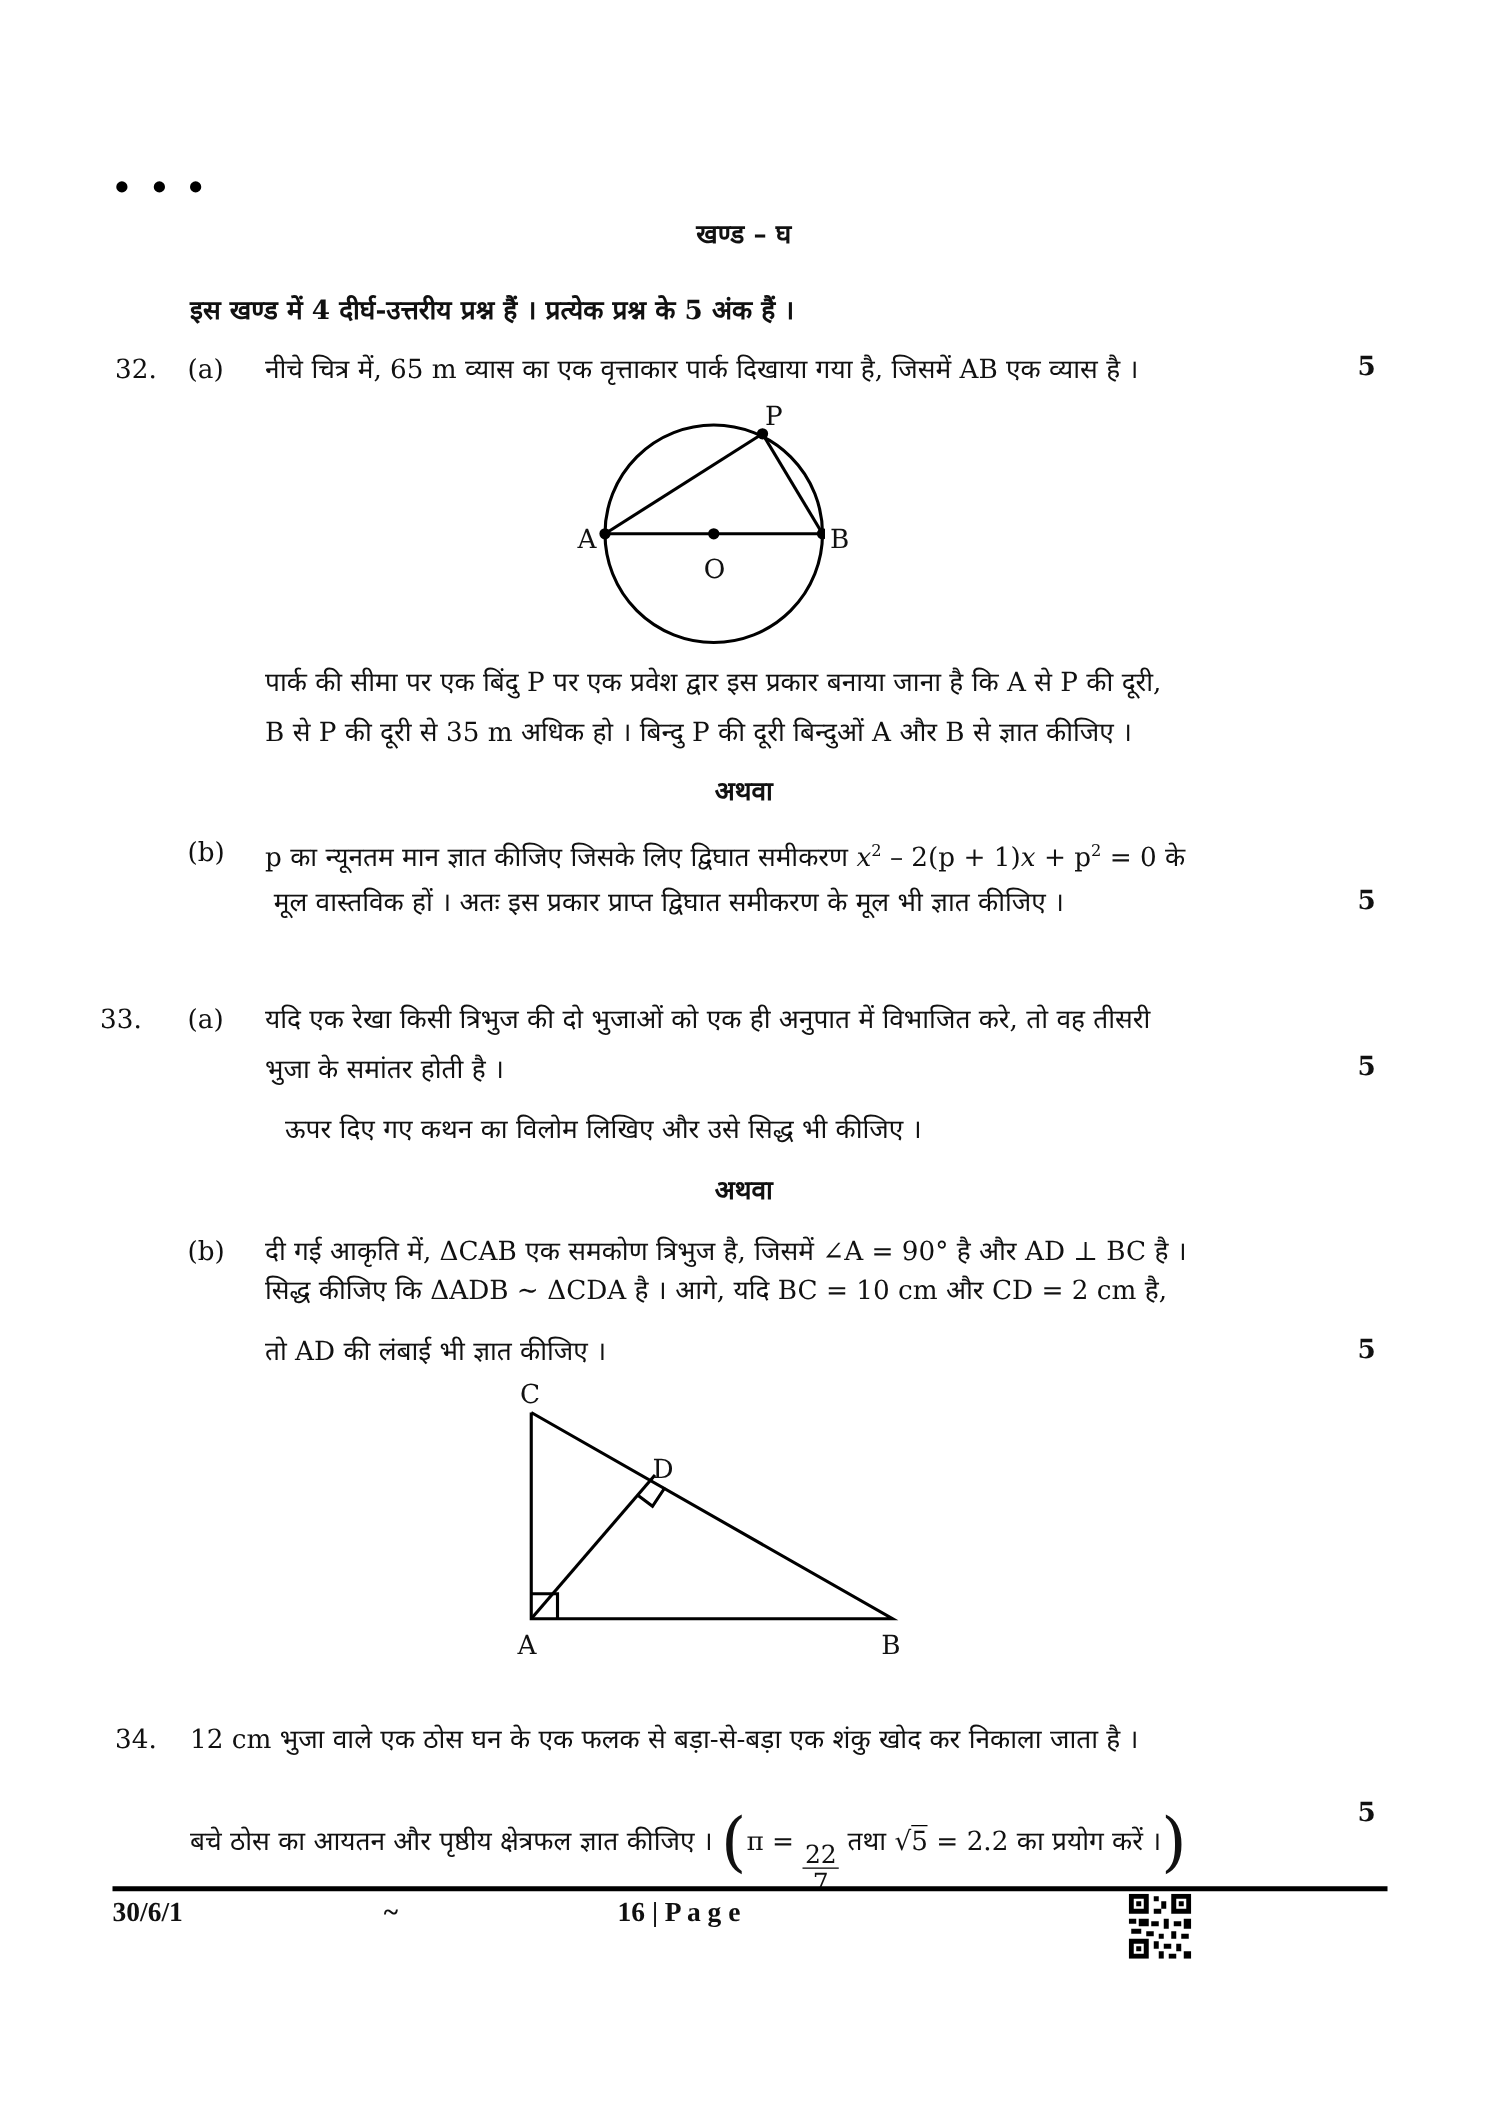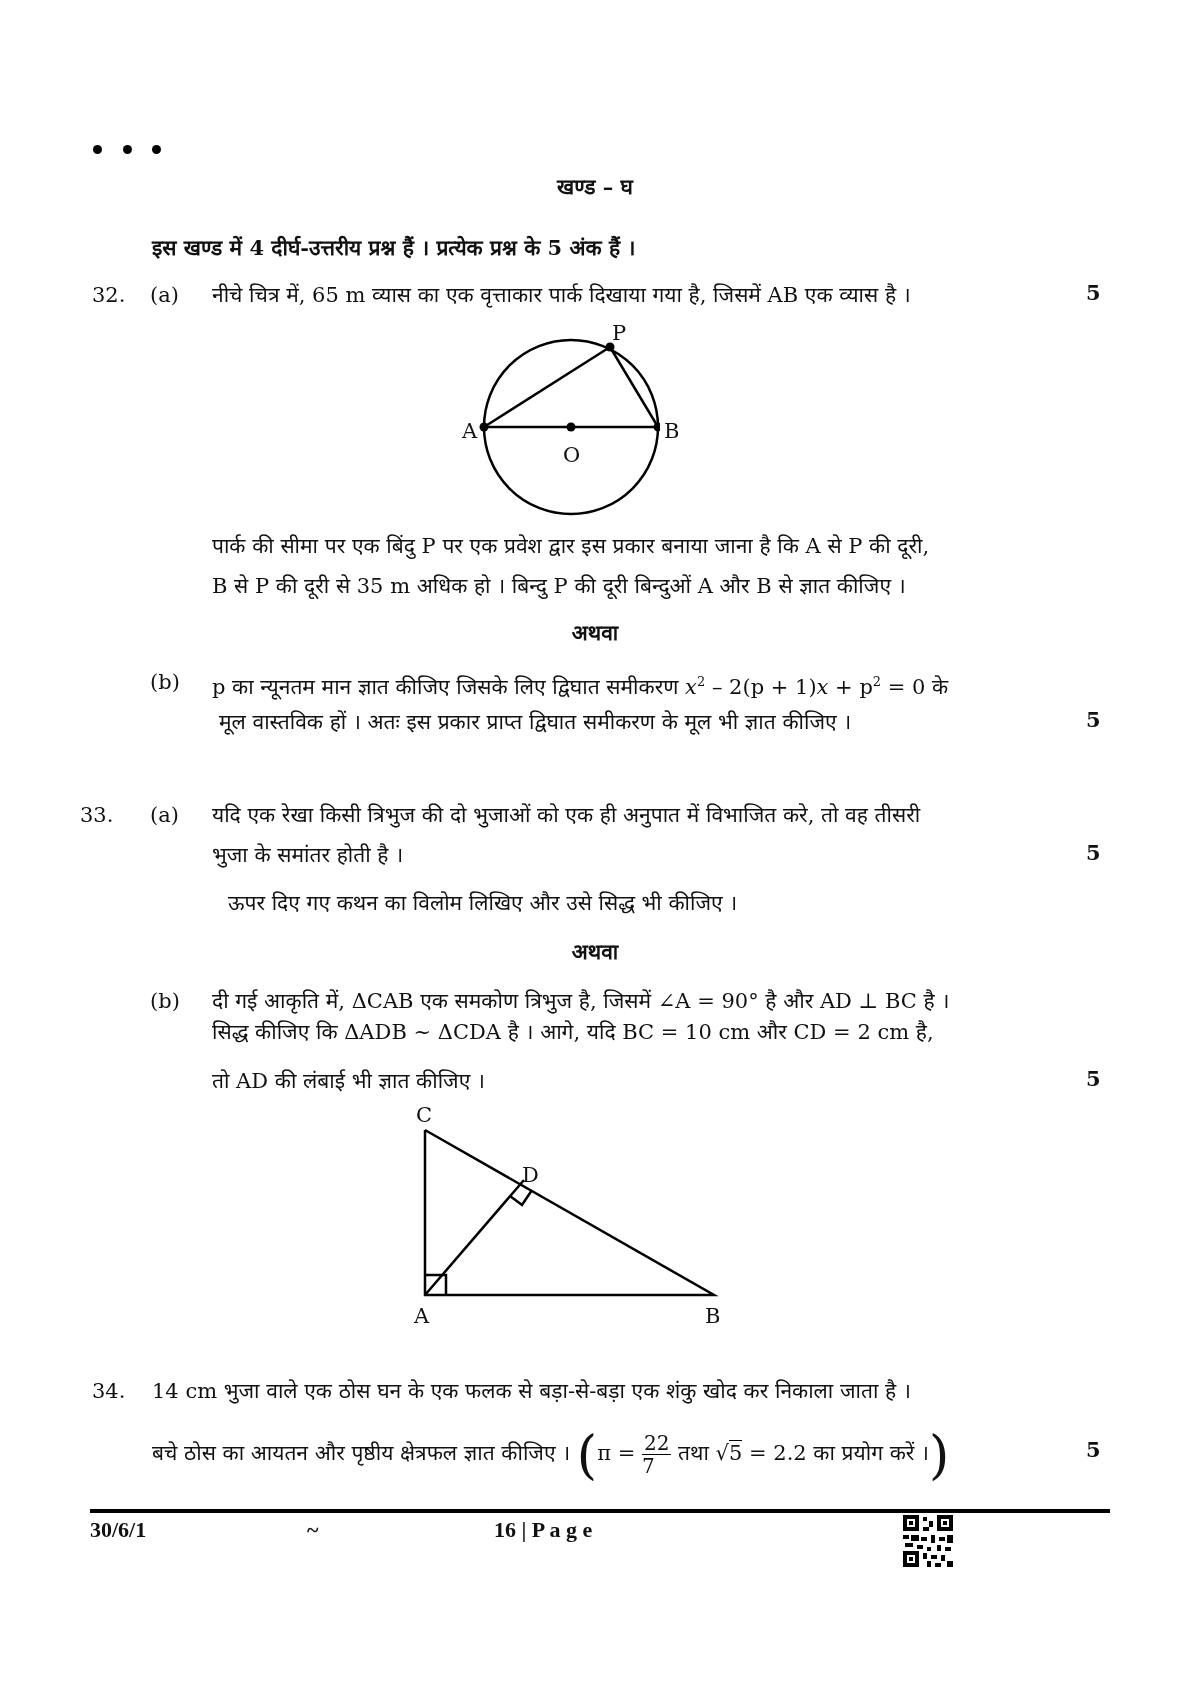--- a/index.html
+++ b/index.html
@@ -6,21 +6,21 @@
   body { width: 1190px; height: 1683px; position: relative; overflow: hidden;
          font-family: "DejaVu Serif", "Liberation Serif", serif; color: #111; }
   .abs { position: absolute; }
   .txt { font-size: 21px; line-height: 30px; white-space: nowrap; }
   .bold { font-weight: bold; }
   .center { text-align: center; }
   .marks { position: absolute; left: 1086px; font-size: 21px; font-weight: bold; }
   .dot { position: absolute; width: 9px; height: 9px; border-radius: 50%; background: #000; top: 145px; }
   .rule { position: absolute; left: 90px; width: 1020px; height: 4px; background: #000; top: 1509px; }
   .foot { position: absolute; top: 1517px; font-size: 22px; font-weight: bold; font-family: "Liberation Serif", serif; }
-  .frac { display: inline-block; vertical-align: middle; text-align: left; font-size: 20px; line-height: 22px; }
+  .frac { display: inline-block; vertical-align: middle; text-align: center; font-size: 20px; line-height: 22px; margin-top: 40px; }
   .frac span { display: block; }
   .frac .num { border-bottom: 1.5px solid #000; padding: 0 2px; }
   .bigparen { font-size: 52px; line-height: 30px; vertical-align: middle; font-weight: 200; }
   sup { font-size: 13px; }
 </style>
 </head>
 <body>
 
 <div class="dot" style="left:93px;"></div>
 <div class="dot" style="left:123px;"></div>
@@ -86,21 +86,21 @@
     <polyline points="90,76 102,85 112,70" fill="none" stroke="#000" stroke-width="2.5"></polyline>
   </svg>
   <div class="abs txt" style="left:416px; top:1100px;">C</div>
   <div class="abs txt" style="left:522px; top:1160px;">D</div>
   <div class="abs txt" style="left:414px; top:1301px;">A</div>
   <div class="abs txt" style="left:705px; top:1301px;">B</div>
 </div>
 
 <div>
   <div class="abs txt" style="left:92px; top:1376px;">34.</div>
-  <div class="abs txt" style="left:152px; top:1376px;">14 cm भुजा वाले एक ठोस घन के एक फलक से बड़ा-से-बड़ा एक शंकु खोद कर निकाला जाता है ।</div>
+  <div class="abs txt" style="left:152px; top:1376px;">12 cm भुजा वाले एक ठोस घन के एक फलक से बड़ा-से-बड़ा एक शंकु खोद कर निकाला जाता है ।</div>
   <div class="abs txt" style="left:152px; top:1432px;">
     <span>बचे ठोस का आयतन और पृष्ठीय क्षेत्रफल ज्ञात कीजिए ।</span>
     <span class="bigparen">(</span><span>π =</span>
     <span class="frac"><span class="num">22</span><span>7</span></span>
     <span>तथा</span>
     <span>√</span><span style="border-top:1.5px solid #000;">5</span>
     <span>= 2.2 का प्रयोग करें ।</span><span class="bigparen">)</span>
   </div>
   <div class="marks" style="top:1437px;">5</div>
 </div>

